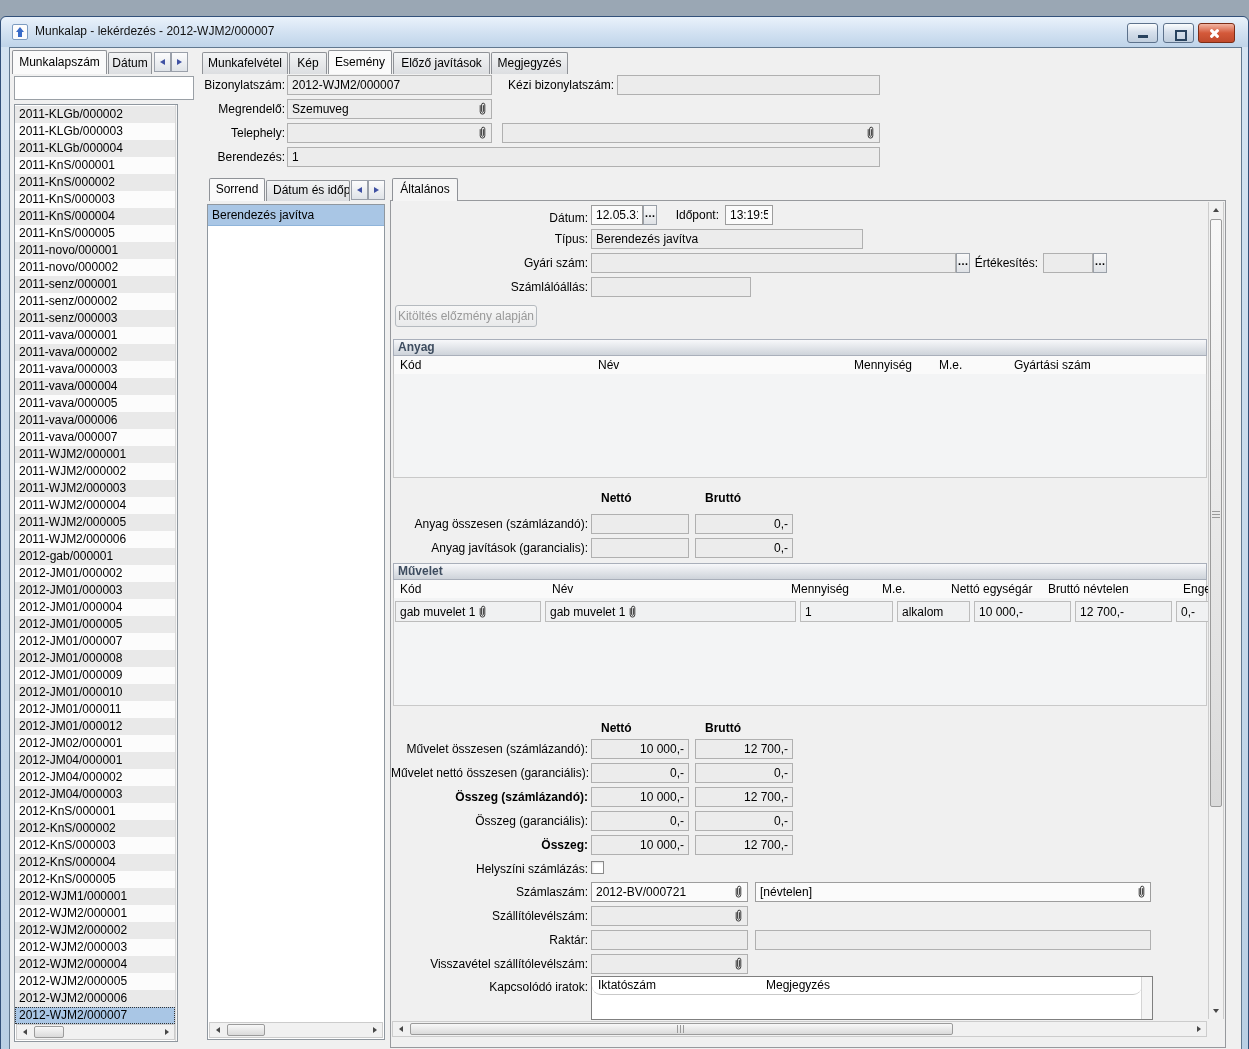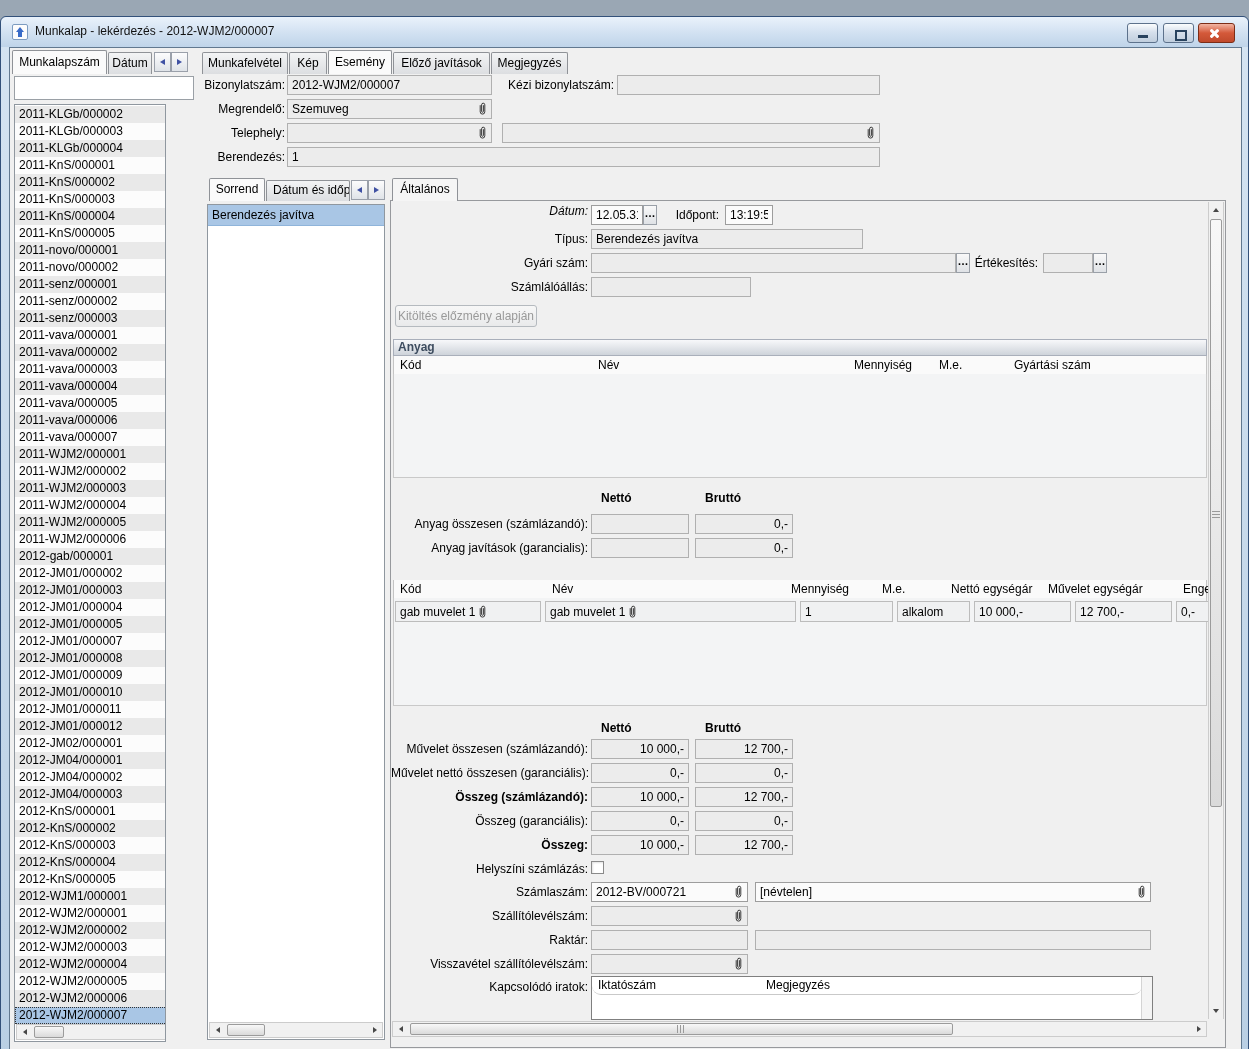--- a/index.html
+++ b/index.html
@@ -106,21 +106,21 @@
     <div class="tab" style="left:98px;width:44px;">Dátum</div>
     <div class="tabscroll" style="left:144px;top:4px;">
         <span class="tri blue-left"></span>
       </div>
     <div class="tabscroll" style="left:161px;top:4px;">
         <span class="tri blue-right"></span>
       </div>
 
     <input class="search" style="left: 4px; top: 28px; width: 180px; height: 24px;" value="">
 
-    <div class="listbox" style="left:4px;top:56px;width:152px;height:938px;">
+    <div class="listbox" style="left:4px;top:56px;width:164px;height:938px;">
       <div class="worklist">
           <div class="lrow">2011-KLGb/000002</div>
           <div class="lrow">2011-KLGb/000003</div>
           <div class="lrow">2011-KLGb/000004</div>
           <div class="lrow">2011-KnS/000001</div>
           <div class="lrow">2011-KnS/000002</div>
           <div class="lrow">2011-KnS/000003</div>
           <div class="lrow">2011-KnS/000004</div>
           <div class="lrow">2011-KnS/000005</div>
           <div class="lrow">2011-novo/000001</div>
@@ -253,21 +253,21 @@
             <span class="tri right"></span>
           </div>
       </div>
     </div>
 
     <div class="tab active" style="left:382px;top:130px;width:66px;height:23px;line-height:21px;background:#f5f5f5;">Általános</div>
 
     <div class="panel">
       <div class="panel-content">
 
-        <div class="lbl" style="left:100px;top:3px;width:97px;font-style:italic;">Dátum:</div>
+        <div class="lbl" style="left:100px;top:10px;width:97px;">Dátum:</div>
         <div class="fld white" style="left:200px;top:4px;width:52px;">
             <span class="t">12.05.31.</span>
           </div>
         <div class="ellbtn" style="left:252px;top:4px;">…</div>
         <div class="lbl" style="left:270px;top:7px;width:58px;">Időpont:</div>
         <div class="fld white" style="left:334px;top:4px;width:48px;">
             <span class="t">13:19:50</span>
           </div>
 
         <div class="lbl" style="left:100px;top:31px;width:97px;">Típus:</div>
@@ -315,27 +315,28 @@
           </div>
 
         <div class="lbl" style="left:0;top:340px;width:197px;">Anyag javítások (garancialis):</div>
         <div class="fld" style="left:200px;top:337px;width:98px;">
             <span class="t num"></span>
           </div>
         <div class="fld" style="left:304px;top:337px;width:98px;">
             <span class="t num">0,-</span>
           </div>
 
+        <div class="grphdr" style="left:2px;top:362px;width:814px;">Művelet</div>
         <div class="gridhdr" style="left:2px;top:379px;width:814px;">
           <span class="ghlbl" style="left:6px;top:2px;">Kód</span>
           <span class="ghlbl" style="left:158px;top:2px;">Név</span>
           <span class="ghlbl" style="left:397px;top:2px;">Mennyiség</span>
           <span class="ghlbl" style="left:488px;top:2px;">M.e.</span>
           <span class="ghlbl" style="left:557px;top:2px;">Nettó egységár</span>
-          <span class="ghlbl" style="left:654px;top:2px;">Művelet egységár</span>
+          <span class="ghlbl" style="left:654px;top:2px;">Bruttó névtelen</span>
           <span class="ghlbl" style="left:789px;top:2px;">Engedmény</span>
         </div>
         <div class="gridbody" style="left:2px;top:397px;width:814px;height:108px;"></div>
 
         <div class="cell" style="left:4px;top:400px;width:146px;">
           <span class="t">gab muvelet 1</span>
           <svg class="clip-svg" width="9" height="14" viewBox="0 0 9 14">
               <path d="M2.2 3.2 V9.8 a2.3 2.3 0 0 0 4.6 0 V2.8 a1.6 1.6 0 0 0 -3.2 0 V9.4 a0.9 0.9 0 0 0 1.8 0 V3.2" fill="none" stroke="#3a3a3a" stroke-width="1"></path>
             </svg>
         </div>

